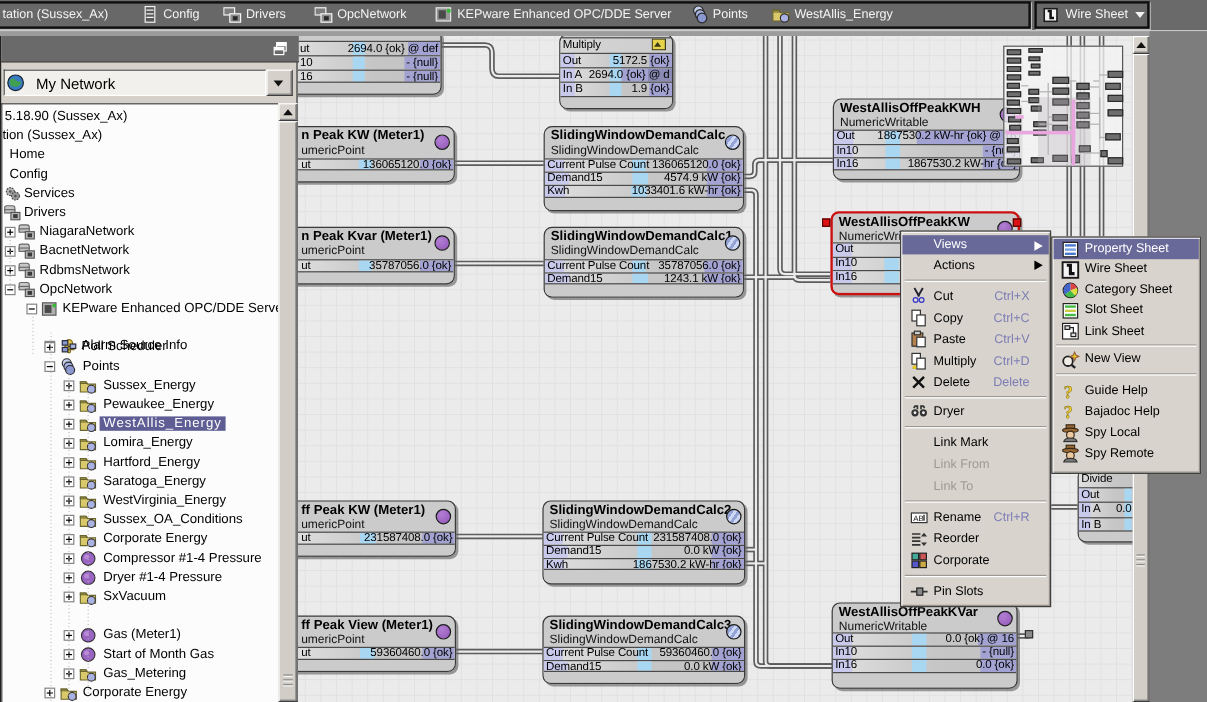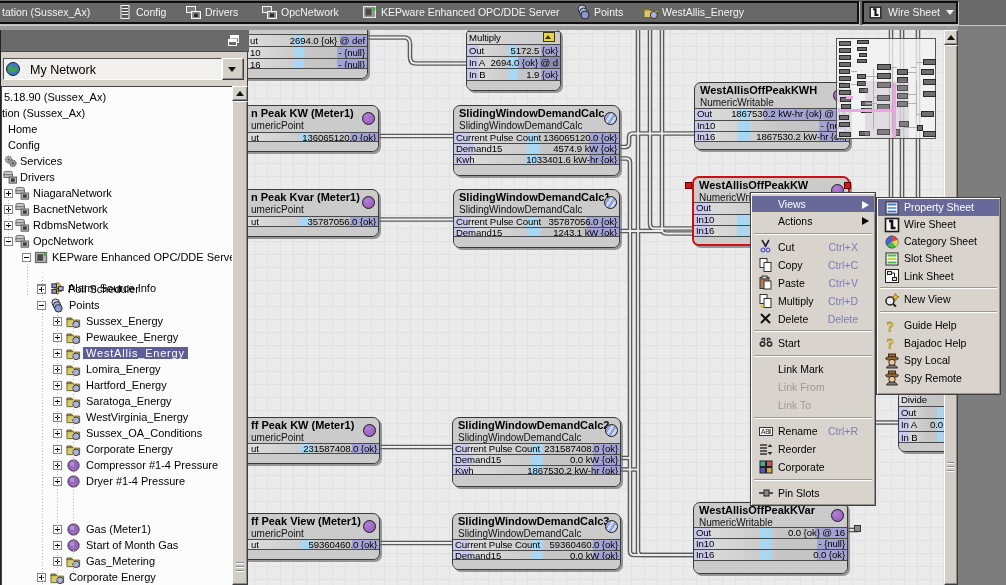--- a/index.html
+++ b/index.html
@@ -746,20 +746,29 @@
 <span style="position:absolute;left:84px">Compressor #1-4 Pressure</span>
 </div>
 <div class="ti" style="left:0;top:387px;width:231px">
 <span class="exp plus" style="left:51px"></span>
 <svg style="position:absolute;left:64px;top:0px" width="15" height="15" viewBox="0 0 16 16">
             <circle cx="8" cy="8" r="6" fill="#9a64c2" stroke="#333"></circle>
             <circle cx="6.5" cy="6.5" r="2.2" fill="#b88ad8"></circle>
           </svg>
 <span style="position:absolute;left:84px">Dryer #1-4 Pressure</span>
 </div>
+<div class="ti" style="left:0;top:403px;width:231px">
+<span class="exp plus" style="left:51px"></span>
+<svg style="position:absolute;left:64px;top:0px" width="15" height="15" viewBox="0 0 16 16">
+            <path d="M1 4.5 L6 4.5 L7.5 6.5 L14.5 6.5 L14.5 13.5 L1 13.5 Z" fill="#d9c96b" stroke="#6a6430"></path>
+            <path d="M1 4.5 L6 4.5 L7 6 L1 6 Z" fill="#c2b050" stroke="#6a6430"></path>
+            <circle cx="10.8" cy="11" r="3.5" fill="#aab2e2" stroke="#333"></circle>
+          </svg>
+<span style="position:absolute;left:84px">SxVacuum</span>
+</div>
 <div class="ti" style="left:0;top:435px;width:231px">
 <span class="exp plus" style="left:51px"></span>
 <svg style="position:absolute;left:64px;top:0px" width="15" height="15" viewBox="0 0 16 16">
             <circle cx="8" cy="8" r="6" fill="#9a64c2" stroke="#333"></circle>
             <circle cx="6.5" cy="6.5" r="2.2" fill="#b88ad8"></circle>
           </svg>
 <span style="position:absolute;left:84px">Gas (Meter1)</span>
 </div>
 <div class="ti" style="left:0;top:451px;width:231px">
 <span class="exp plus" style="left:51px"></span>
@@ -857,21 +866,21 @@
 </div>
 <div class="msep" style="margin:2px 2px"></div>
 <div class="mi" style="height:18px;line-height:18px">
 <svg class="ic" width="16" height="16" viewBox="0 0 16 16">
           <circle cx="4.5" cy="9" r="3" fill="#333"></circle>
           <circle cx="11.5" cy="9" r="3" fill="#333"></circle>
           <circle cx="4.5" cy="9" r="1.2" fill="#eee"></circle>
           <circle cx="11.5" cy="9" r="1.2" fill="#eee"></circle>
           <path d="M3.5 5 L4.5 3.5 L6.5 3.5 L6.5 6 M9.5 6 L9.5 3.5 L11.5 3.5 L12.5 5" fill="none" stroke="#333" stroke-width="1.4"></path>
         </svg>
-<span class="lb">Start</span>
+<span class="lb">Dryer</span>
 </div>
 <div class="msep"></div>
 <div class="mi" style="height:18px;line-height:18px">
 <span class="lb">Link Mark</span>
 </div>
 <div class="mi dis" style="height:18px;line-height:18px">
 <span class="lb">Link From</span>
 </div>
 <div class="mi dis" style="height:18px;line-height:18px">
 <span class="lb">Link To</span>

